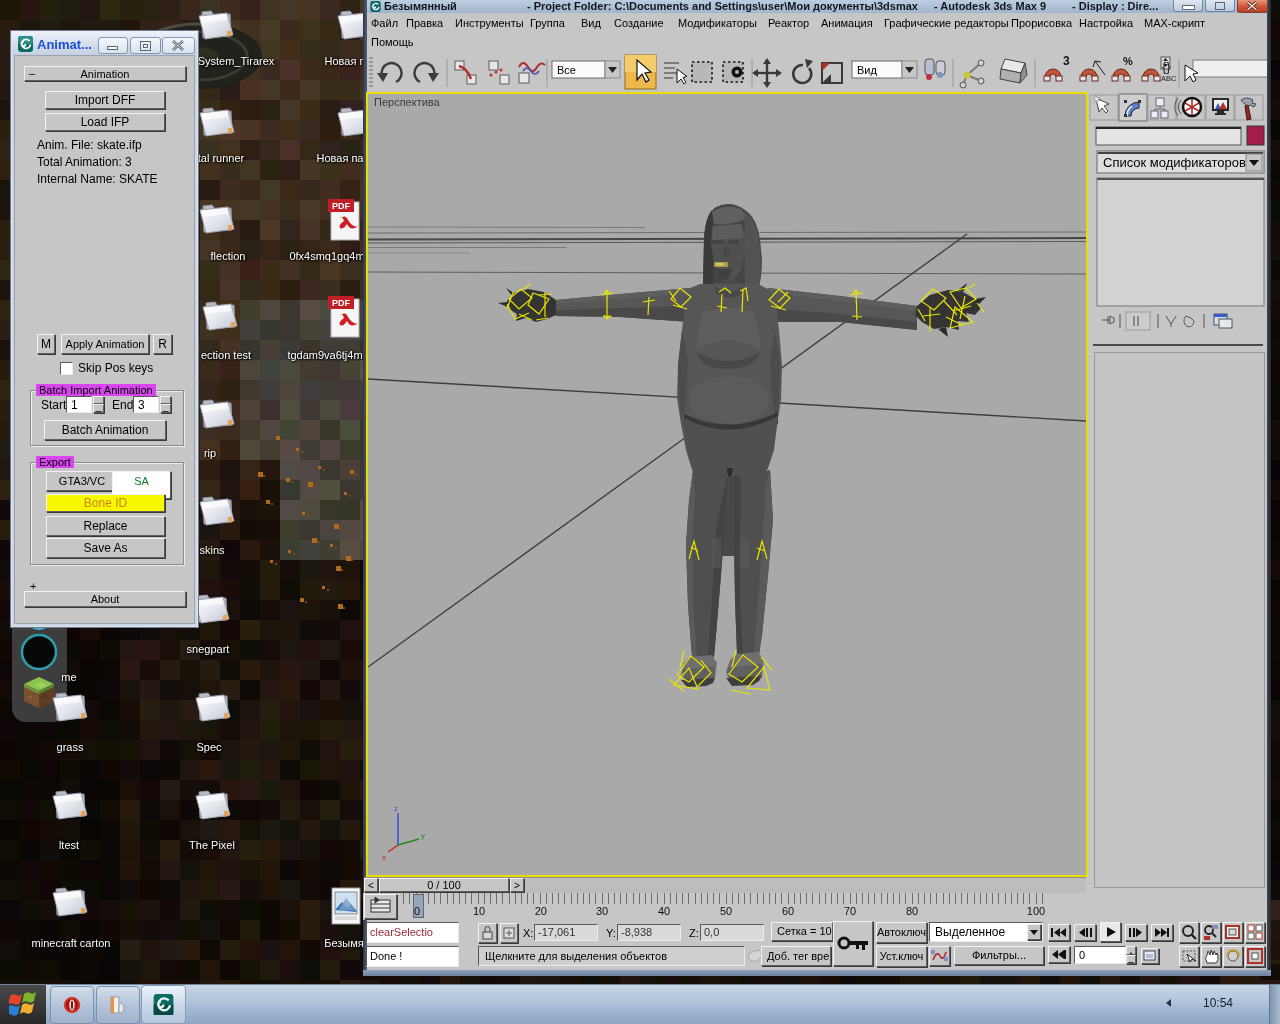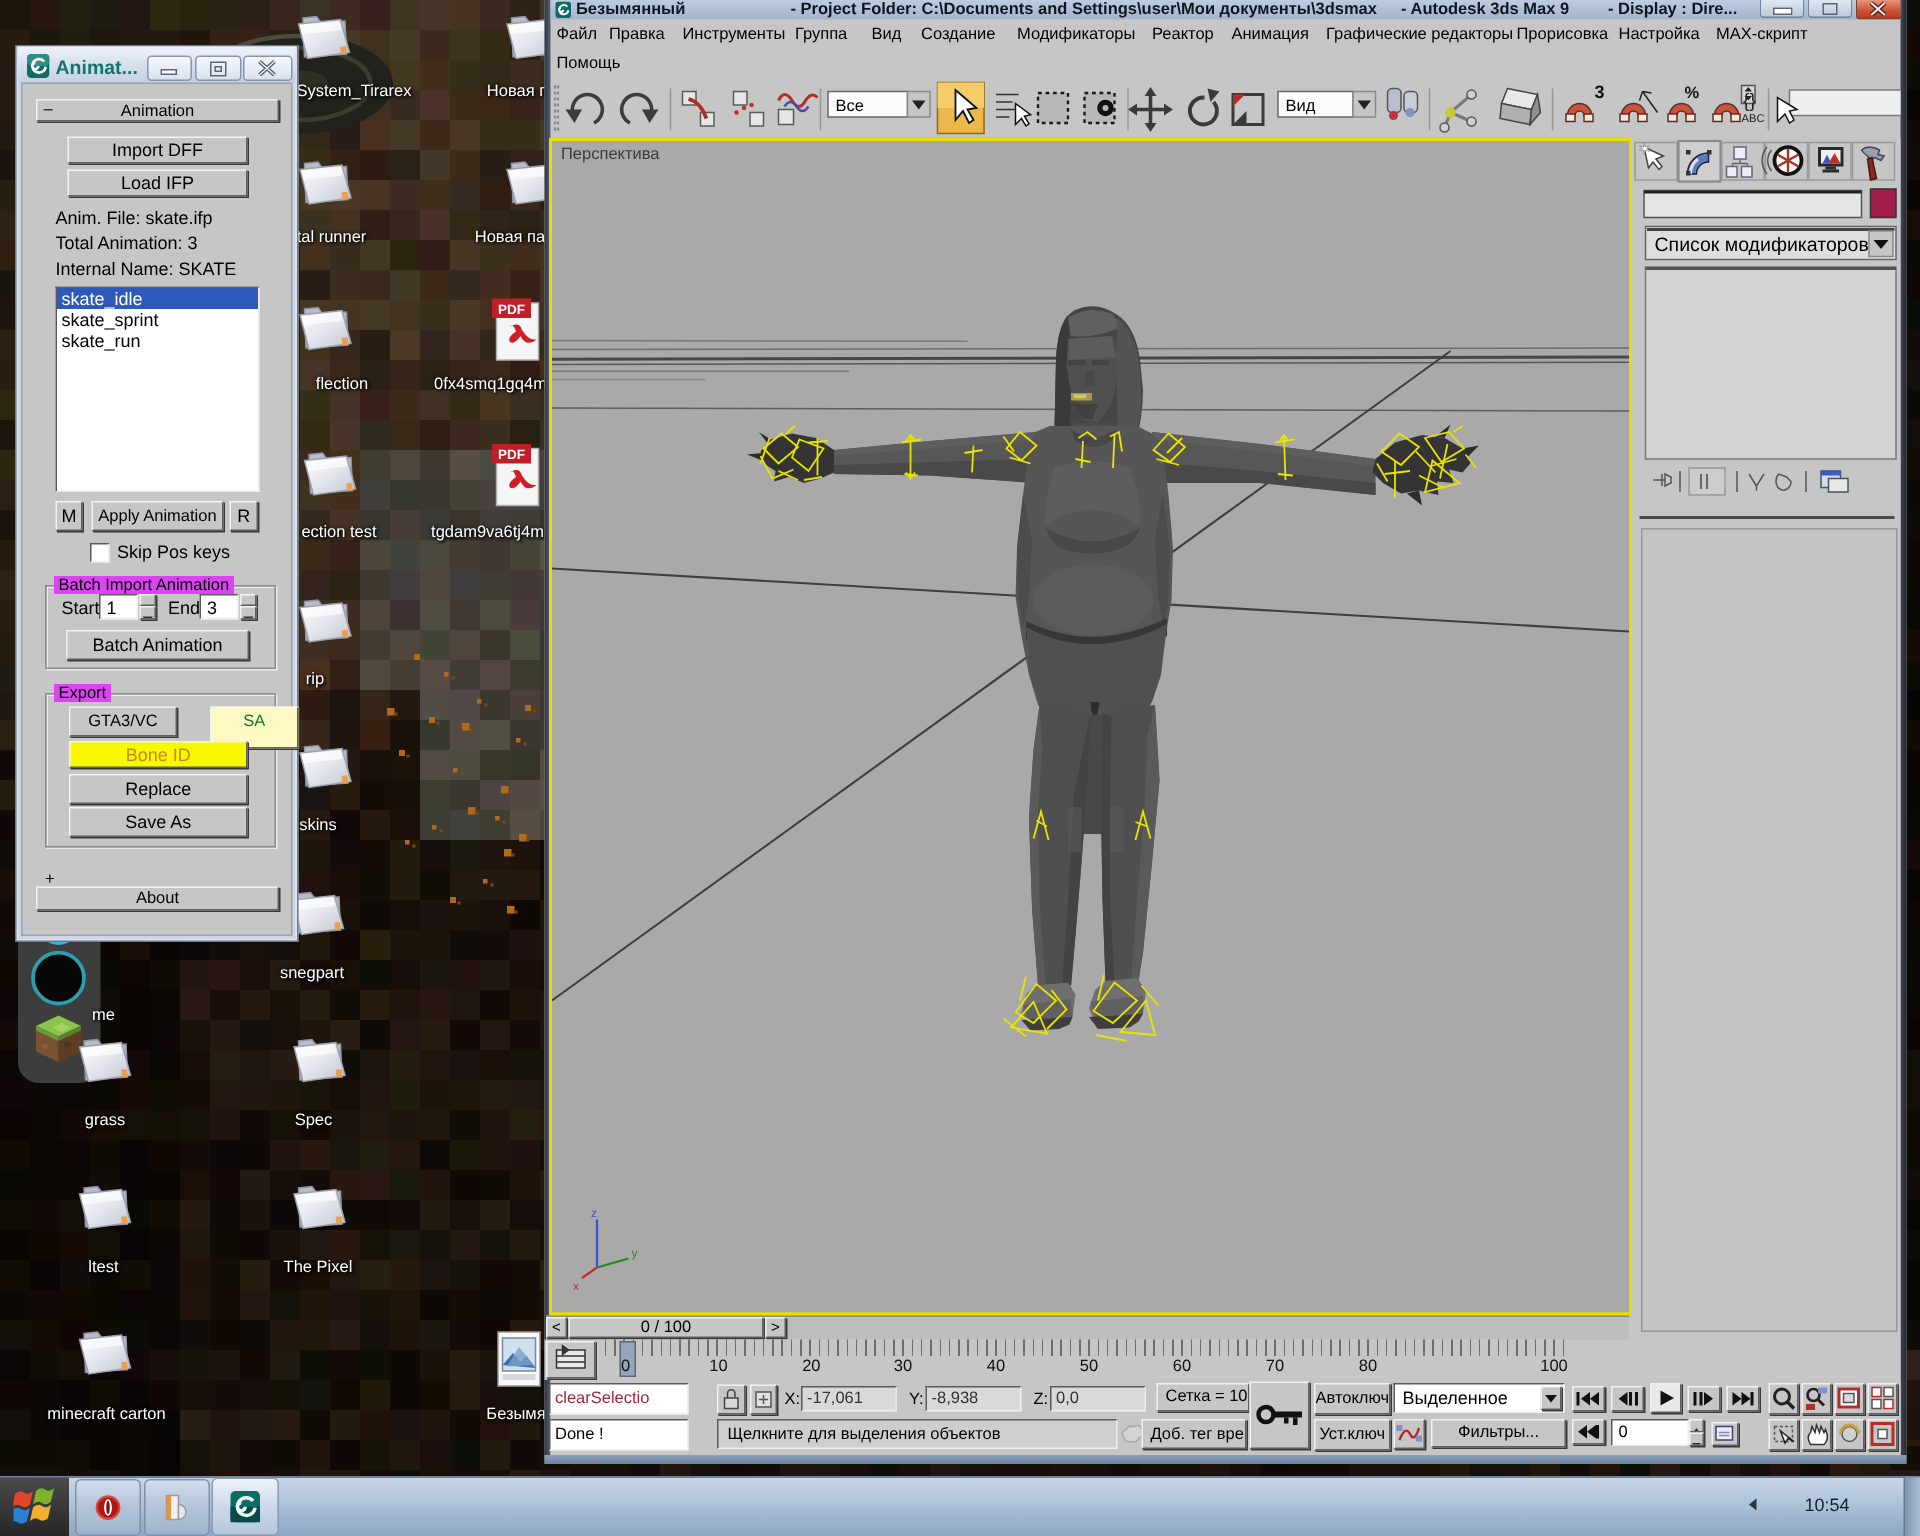--- a/index.html
+++ b/index.html
@@ -1123,21 +1123,21 @@
 <div class="ico-lab" style="left:284px;top:937px;width:120px;">Безымя</div>
 
 <div class="abs" style="left:10px;top:30px;width:187px;height:596px;background:#cdd6e4;border:1px solid #6e7a8e;box-shadow:0 0 0 1px rgba(255,255,255,.35) inset;">
 
  <div class="abs" style="left:1px;top:0px;width:185px;height:24px;background:linear-gradient(#eef3fa,#d3dcea 60%,#c5d1e2);"></div>
  <svg class="abs" style="left:7px;top:5px;" width="15" height="16" viewBox="0 0 15 16">
   <rect x="0" y="0" width="15" height="16" rx="3" fill="#0c6b63"></rect>
   <rect x="0" y="0" width="15" height="8" rx="3" fill="#2e8d84"></rect>
   <path d="M11.5,5 a4.5,4.5 0 1 0 1,3.5 M7.5,8 a2,2 0 1 1 -2,-2" fill="none" stroke="#fff" stroke-width="1.8"></path>
  </svg>
- <div class="abs" style="left:26px;top:6px;font-size:13px;font-weight:bold;color:#0f766e;">Animat...</div>
+ <div class="abs" style="left:26px;top:6px;font-size:13px;font-weight:bold;color:#1d4ed8;">Animat...</div>
  <div class="abs" style="left:87px;top:6px;width:28px;height:15px;background:linear-gradient(#f4f8fc,#d9e2ee);border:1px solid #8897ac;border-radius:3px;">
    <div class="abs" style="left:8px;top:8px;width:11px;height:4px;background:#fdfdfd;border:1px solid #5c6675;box-sizing:border-box;"></div>
     </div>
  <div class="abs" style="left:119px;top:6px;width:29px;height:15px;background:linear-gradient(#f4f8fc,#d9e2ee);border:1px solid #8897ac;border-radius:3px;">
    <div class="abs" style="left:9px;top:3px;width:9px;height:8px;border:1px solid #5c6675;">
         <div class="abs" style="left:2px;top:2px;width:3px;height:2px;border:1px solid #5c6675;"></div>
       </div>
     </div>
  <div class="abs" style="left:151px;top:6px;width:31px;height:15px;background:linear-gradient(#f4f8fc,#d9e2ee);border:1px solid #8897ac;border-radius:3px;">
    <svg class="abs" style="left:9px;top:2px;" width="12" height="11" viewBox="0 0 12 11">
@@ -1148,25 +1148,20 @@
 
  <div class="abs" style="left:3px;top:24px;width:181px;height:569px;background:#c6c6c6;border:1px solid #9aa2b0;box-sizing:border-box;"></div>
 
  <div class="b3" style="left:13px;top:35px;width:162px;height:15px;font-size:11px;line-height:14px;">Animation</div>
  <div class="abs" style="left:18px;top:36px;font-size:11px;color:#000;">–</div>
  <div class="b3" style="left:34px;top:60px;width:120px;height:18px;line-height:17px;">Import DFF</div>
  <div class="b3" style="left:34px;top:82px;width:120px;height:18px;line-height:17px;">Load IFP</div>
  <div class="abs t12" style="left:26px;top:108px;color:#000;">Anim. File: skate.ifp</div>
  <div class="abs t12" style="left:26px;top:125px;color:#000;">Total Animation: 3</div>
  <div class="abs t12" style="left:26px;top:142px;color:#000;">Internal Name: SKATE</div>
- <div class="sunk" style="left:26px;top:160px;width:136px;height:137px;">
-  <div style="background:#2d59bd;color:#fff;font-size:12px;line-height:14px;padding-left:3px;">skate_idle</div>
-  <div style="color:#000;font-size:12px;line-height:14px;padding-left:3px;">skate_sprint</div>
-  <div style="color:#000;font-size:12px;line-height:14px;padding-left:3px;">skate_run</div>
- </div>
  <div class="b3" style="left:26px;top:303px;width:18px;height:20px;line-height:19px;">M</div>
  <div class="b3" style="left:50px;top:303px;width:88px;height:20px;line-height:19px;font-size:11px;">Apply Animation</div>
  <div class="b3" style="left:142px;top:303px;width:19px;height:20px;line-height:19px;">R</div>
  <div class="sunk" style="left:49px;top:331px;width:13px;height:13px;background:#fff;"></div>
  <div class="abs t12" style="left:67px;top:331px;color:#000;">Skip Pos keys</div>
 
  <div class="grp" style="left:19px;top:359px;width:152px;height:54px;"></div>
  <div class="glab" style="left:25px;top:353px;">Batch Import Animation</div>
  <div class="abs t12" style="left:30px;top:368px;color:#000;">Start</div>
  <div class="sunk" style="left:55px;top:365px;width:26px;height:17px;font-size:12px;line-height:16px;padding-left:4px;color:#000;">1</div>
@@ -1186,21 +1181,21 @@
         </svg></div>
   <div class="b3" style="left:0;top:8px;width:11px;height:9px;"><svg width="9" height="7">
           <path d="M4.5,6 L8,2 L1,2 Z" fill="#333"></path>
         </svg></div>
  </div>
  <div class="b3" style="left:33px;top:389px;width:122px;height:20px;line-height:19px;">Batch Animation</div>
 
  <div class="grp" style="left:19px;top:431px;width:152px;height:101px;"></div>
  <div class="glab" style="left:25px;top:425px;">Export</div>
  <div class="b3" style="left:35px;top:440px;width:72px;height:20px;font-size:11px;line-height:19px;">GTA3/VC</div>
- <div class="b3" style="left:101px;top:440px;width:59px;height:28px;font-size:11px;line-height:19px;background:#fef9c3;color:#0b7a28;margin-left:28px;">SA</div>
+ <div class="b3" style="left:101px;top:440px;width:59px;height:28px;font-size:11px;line-height:19px;background:#ffffff;color:#0b7a28;">SA</div>
  <div class="b3" style="left:35px;top:463px;width:119px;height:18px;font-size:12px;line-height:17px;background:#f8f800;color:#c8861c;">Bone ID</div>
  <div class="b3" style="left:35px;top:485px;width:119px;height:20px;line-height:19px;">Replace</div>
  <div class="b3" style="left:35px;top:507px;width:119px;height:20px;line-height:19px;">Save As</div>
 
  <div class="b3" style="left:13px;top:560px;width:162px;height:16px;font-size:11px;line-height:15px;">About</div>
  <div class="abs" style="left:19px;top:549px;font-size:11px;color:#000;">+</div>
 </div>
 
 <div class="abs" style="left:363px;top:0;width:908px;height:976px;background:#c6c6c6;">
 

